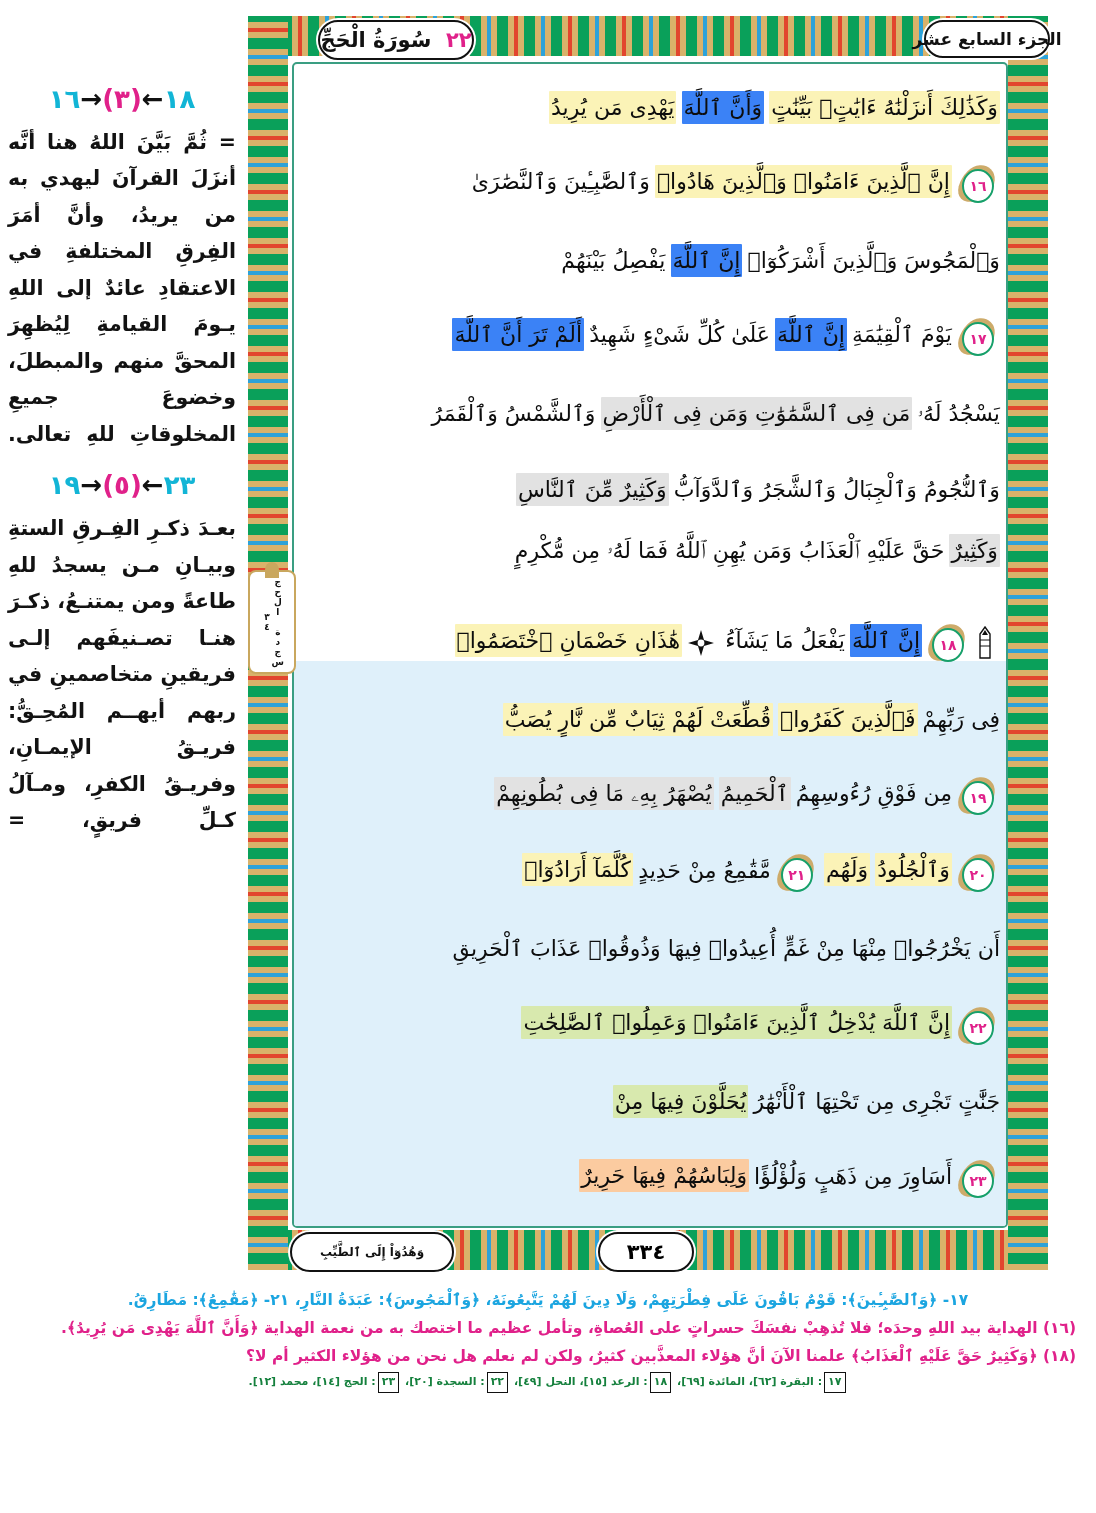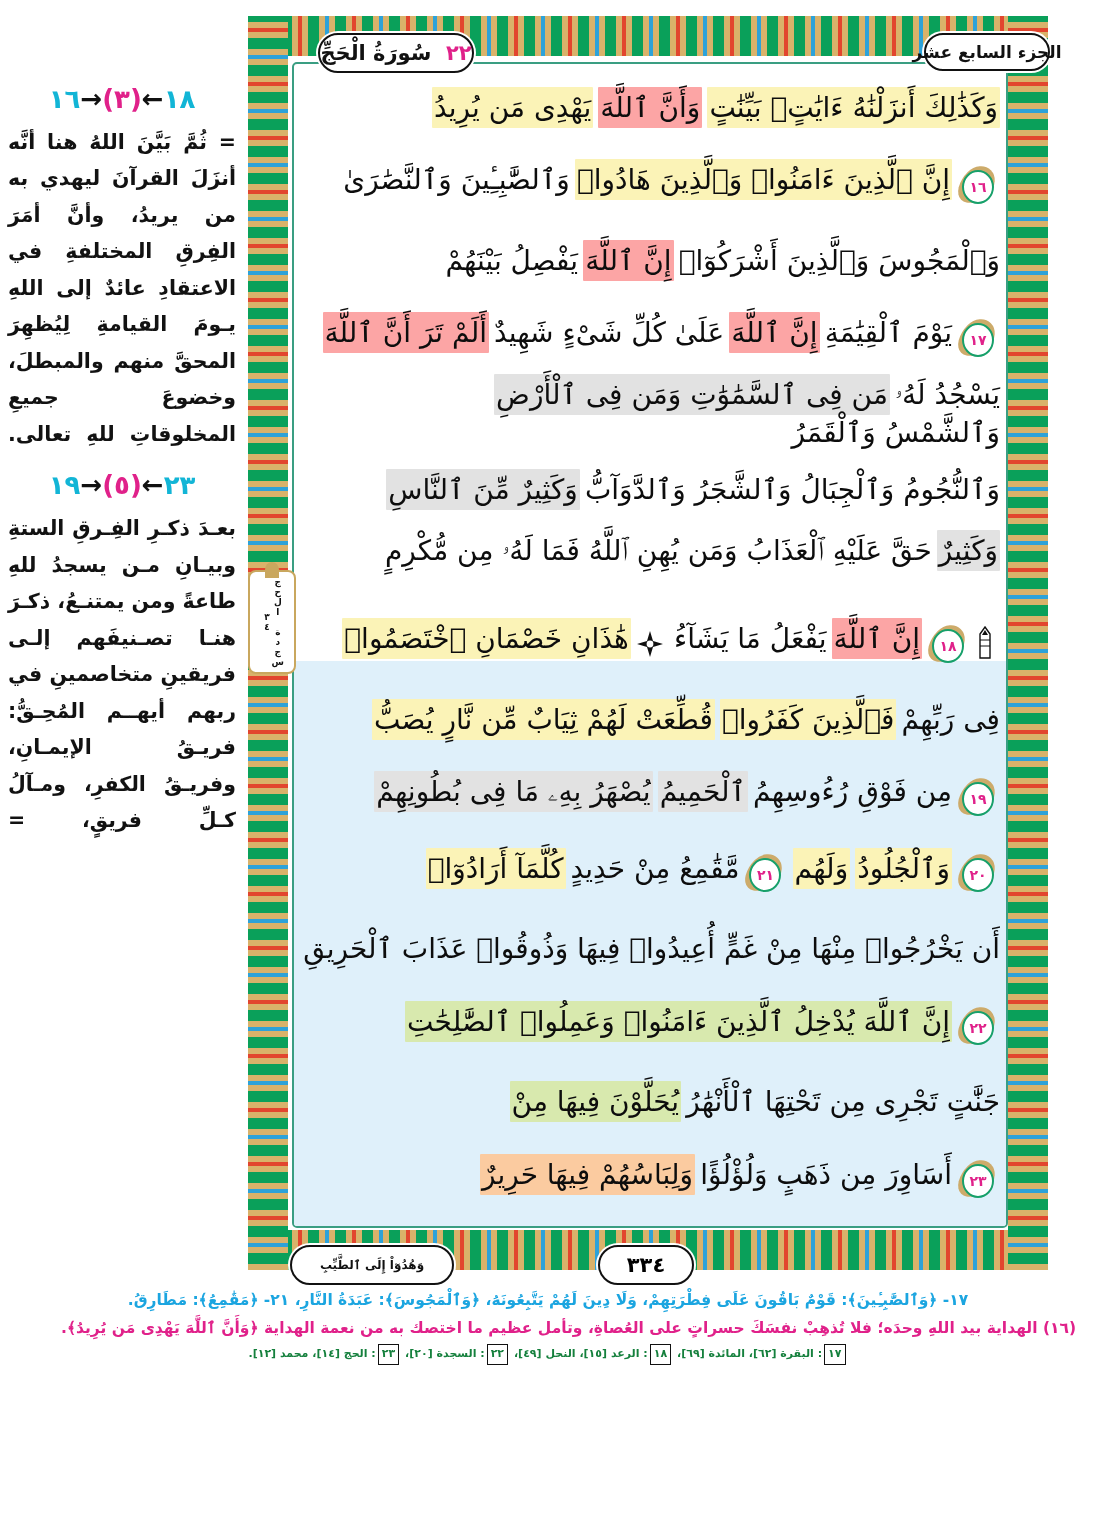--- a/index.html
+++ b/index.html
@@ -46,21 +46,20 @@
 
   
   .cartouche{
     position:absolute;
     background:#ffffff;
     border:2.5px solid #111;
     border-radius:26px;
     display:flex;align-items:center;justify-content:center;
     z-index:8;
     box-shadow:0 0 0 2px #fff;
-    margin-top:13px;
   }
   .cartouche span{
     font-size:21px;font-weight:bold;color:#111;
     letter-spacing:.5px;white-space:nowrap;
   }
   .cartouche .num{color:#e0218a;}
   #surah-cartouche{left:318px;top:20px;width:152px;height:36px;}
   #juz-cartouche{left:924px;top:20px;width:122px;height:34px;}
   #juz-cartouche span{font-size:17px;}
 
@@ -79,27 +78,27 @@
   }
 
   
   .line{
     position:absolute;left:6px;right:6px;height:75px;
     display:flex;align-items:center;justify-content:flex-start;
     direction:rtl;
   }
   .ar{
     font-family:"DejaVu Sans","Liberation Sans",sans-serif;
-    font-size:28px;color:#0d0d0d;
+    font-size:22px;color:#0d0d0d;
     white-space:nowrap;line-height:1.35;
     letter-spacing:-.5px;
   }
   .hl{padding:4px 2px;border-radius:1px;}
   .hl-yellow{background:#fbf3b7;}
-  .hl-pink{background:#fca5a5;}
+  .hl-pink{background:#3b82f6;}
   .hl-gray{background:#e2e2e2;}
   .hl-green{background:#d8e9ae;}
   .hl-orange{background:#fbcba0;}
 
   
   .ayah-mark{
     display:inline-block;position:relative;
     width:40px;height:44px;margin:0 4px;vertical-align:middle;
   }
   .ayah-mark .petal{
@@ -314,16 +313,17 @@
   <div class="cartouche" id="catchword-cartouche">
     <span>وَهُدُوٓاْ إِلَى ٱلطَّيِّبِ</span>
   </div>
   <div class="cartouche" id="page-num-cartouche">
     <span>٣٣٤</span>
   </div>
 
   <div class="footnotes">
     <div class="fn fn-blue">١٧- ﴿وَٱلصَّٰبِـِٔينَ﴾: قَوْمٌ بَاقُونَ عَلَى فِطْرَتِهِمْ، وَلَا دِينَ لَهُمْ يَتَّبِعُونَهُ، ﴿وَٱلْمَجُوسَ﴾: عَبَدَةُ النَّارِ، ٢١- ﴿مَقَٰمِعُ﴾: مَطَارِقُ.</div>
     <div class="fn fn-pink">(١٦) الهداية بيد اللهِ وحدَه؛ فلا تُذهِبْ نفسَكَ حسراتٍ على العُصاةِ، وتأمل عظيم ما اختصك به من نعمة الهداية ﴿وَأَنَّ ٱللَّهَ يَهْدِى مَن يُرِيدُ﴾.</div>
+    <div class="fn fn-pink">(١٨) ﴿وَكَثِيرٌ حَقَّ عَلَيْهِ ٱلْعَذَابُ﴾ علمنا الآنَ أنَّ هؤلاء المعذَّبين كثيرٌ، ولكن لم نعلم هل نحن من هؤلاء الكثير أم لا؟</div>
     <div class="fn-refs" id="refs-host"><span class="boxnum">١٧</span><span>: البقرة [٦٢]، المائدة [٦٩]، </span><span class="boxnum">١٨</span><span>: الرعد [١٥]، النحل [٤٩]، </span><span class="boxnum">٢٢</span><span>: السجدة [٢٠]، </span><span class="boxnum">٢٣</span><span>: الحج [١٤]، محمد [١٢]. </span></div>
   </div>
 
 </div>
 
 </body></html>

